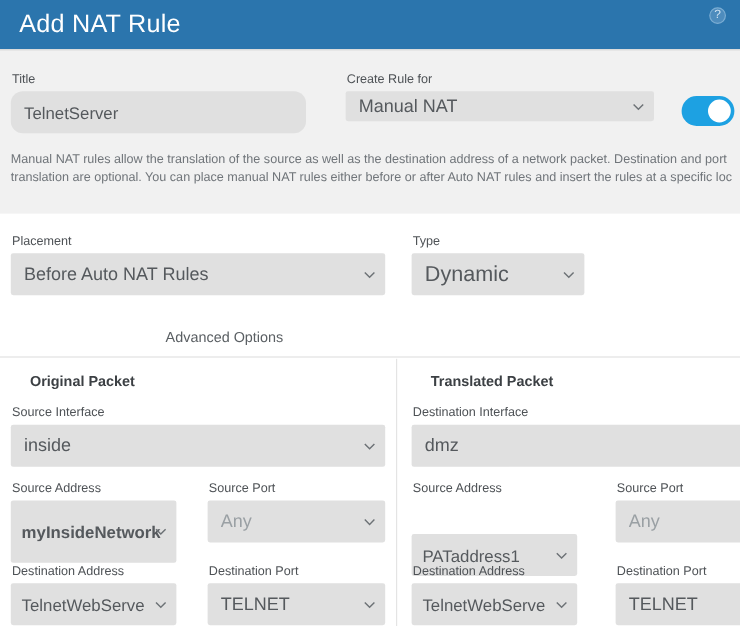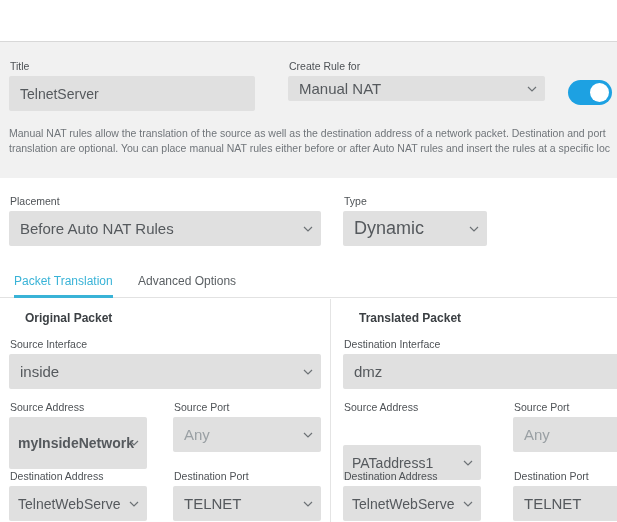--- a/index.html
+++ b/index.html
@@ -97,21 +97,21 @@
     right: 9px;
     top: 50%;
     width: 9px;
     height: 9px;
     margin-top: -5px;
   }
   .chev svg { display: block; }
 
   
   .lbl-title   { position: absolute; left: 10px; top: 60px; }
-  .inp-title   { position: absolute; left: 9px;  top: 76px; width: 246px; height: 35px; }
+  .inp-title   { position: absolute; left: 9px;  top: 76px; width: 246px; height: 35px; border-radius: 10px; }
 
   .lbl-crfor   { position: absolute; left: 289px; top: 60px; }
   .inp-crfor   { position: absolute; left: 288px; top: 76px; width: 257px; height: 25px; font-size: 15px; }
 
   
   .toggle {
     position: absolute;
     left: 568px; top: 80px;
     width: 44px; height: 25px;
     border-radius: 13px;
@@ -208,20 +208,24 @@
   .r-dstaddr-lbl { position: absolute; left: 344px; top: 470px; }
   .r-dstaddr     { position: absolute; left: 343px; top: 486px; width: 138px; height: 35px; font-size: 14px; padding-left: 9px; }
   .r-dstport-lbl { position: absolute; left: 514px; top: 470px; }
   .r-dstport     { position: absolute; left: 513px; top: 486px; width: 148px; height: 35px; font-size: 15px; }
 </style>
 </head>
 <body>
 
 <div class="dialog">
 
+  <div class="header">
+    <div class="header-title">Add NAT Rule</div>
+    <div class="help-icon">?</div>
+  </div>
 
   <div class="top-band"></div>
 
   <div class="field-label lbl-title">Title</div>
   <div class="control inp-title">
     <span class="val">TelnetServer</span>
   </div>
 
   <div class="field-label lbl-crfor">Create Rule for</div>
   <div class="control inp-crfor">
@@ -253,21 +257,20 @@
   <div class="control inp-type">
     <span class="val">Dynamic</span>
     <span class="chev">
       <svg viewBox="0 0 10 10" width="10" height="10">
           <path d="M1 3 L5 7 L9 3" fill="none" stroke="#6d7276" stroke-width="1.2"></path>
         </svg>
     </span>
   </div>
 
   <div class="tabs">
-    <div class="tab tab-0">Packet Translation</div>
     <div class="tab tab-1">Advanced Options</div>
   </div>
 
   <div class="divider"></div>
 
   <div class="section-title st-left">Original Packet</div>
 
   <div class="field-label l-srcif-lbl">Source Interface</div>
   <div class="control l-srcif">
     <span class="val">inside</span>

